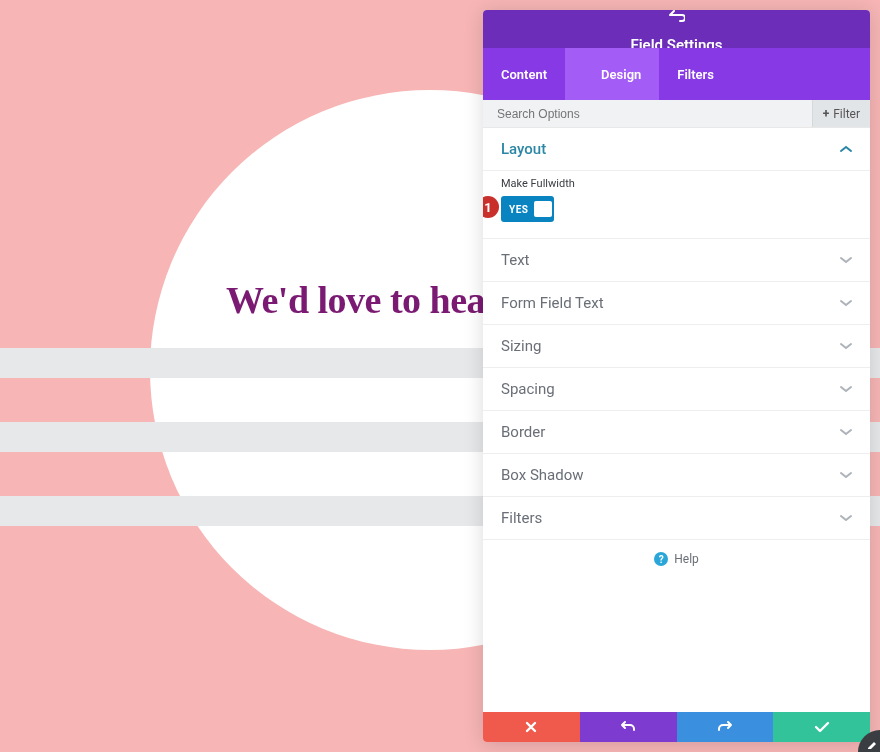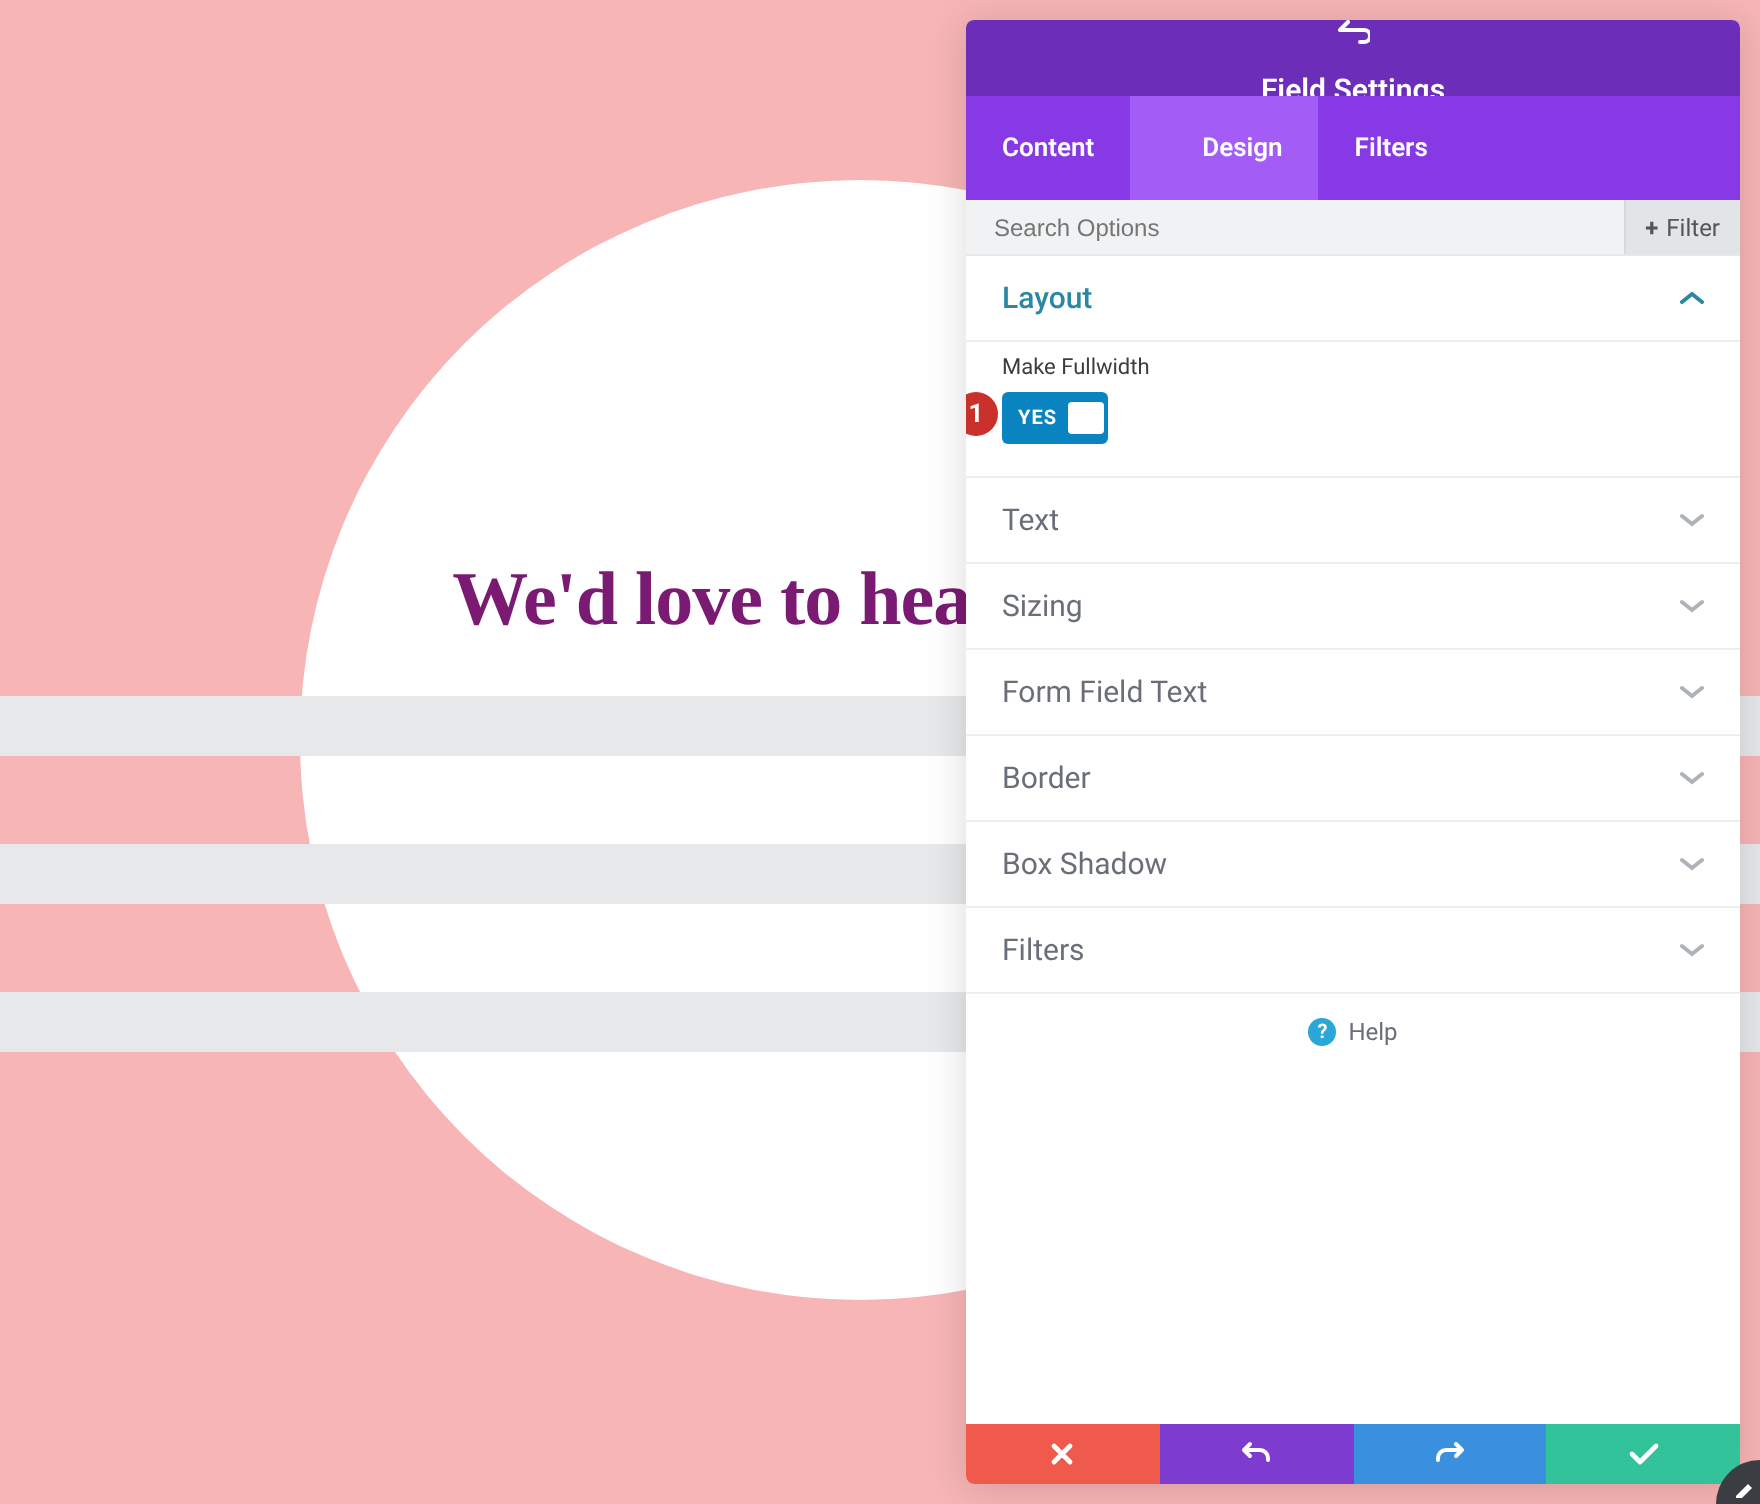--- a/index.html
+++ b/index.html
@@ -253,29 +253,37 @@
 
     <div class="section-header">
       <span>Text</span>
       <span class="chev">
           <svg width="12" height="8" viewBox="0 0 12 8">
             <path d="M1 2l5 4 5-4" stroke="currentColor" stroke-width="2" fill="none" stroke-linecap="round"></path>
           </svg>
         </span>
     </div>
     <div class="section-header">
+      <span>Form Field Text</span>
+      <span class="chev">
+          <svg width="12" height="8" viewBox="0 0 12 8">
+            <path d="M1 2l5 4 5-4" stroke="currentColor" stroke-width="2" fill="none" stroke-linecap="round"></path>
+          </svg>
+        </span>
+    </div>
+    <div class="section-header">
       <span>Sizing</span>
       <span class="chev">
           <svg width="12" height="8" viewBox="0 0 12 8">
             <path d="M1 2l5 4 5-4" stroke="currentColor" stroke-width="2" fill="none" stroke-linecap="round"></path>
           </svg>
         </span>
     </div>
     <div class="section-header">
-      <span>Form Field Text</span>
+      <span>Spacing</span>
       <span class="chev">
           <svg width="12" height="8" viewBox="0 0 12 8">
             <path d="M1 2l5 4 5-4" stroke="currentColor" stroke-width="2" fill="none" stroke-linecap="round"></path>
           </svg>
         </span>
     </div>
     <div class="section-header">
       <span>Border</span>
       <span class="chev">
           <svg width="12" height="8" viewBox="0 0 12 8">

